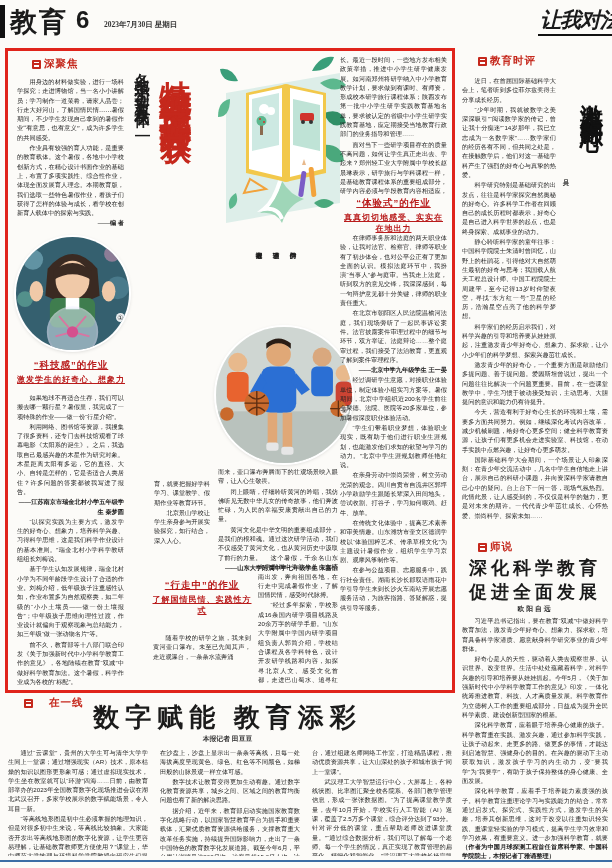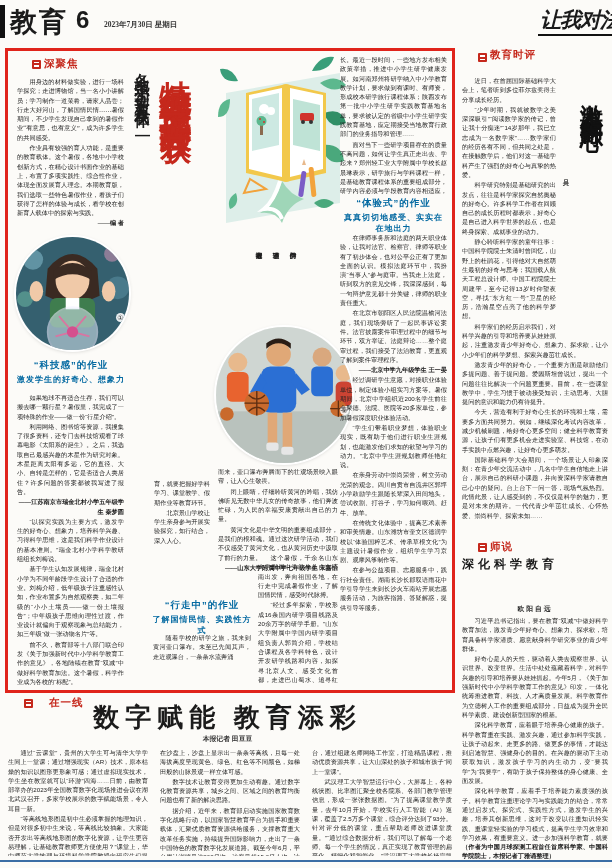--- a/index.html
+++ b/index.html
@@ -8,21 +8,21 @@
   .abs{position:absolute;}
   .t{font-size:6.2px;line-height:1.5;text-align:justify;color:#222;}
   .t p{margin:0 0 1px 0;text-indent:2em;}
   .t p.noind{text-indent:0;}
   .t p.sign{text-indent:0;text-align:right;font-weight:bold;}
   .seclabel{display:flex;align-items:center;gap:3px;font-weight:bold;font-size:10.5px;color:#c5281c;letter-spacing:1px;padding-left:16px;}
   .secicon{width:9px;height:9px;background:#c5281c;display:inline-block;position:relative;border-radius:1px;}
   .secicon:before{content:"";position:absolute;left:2px;right:2px;top:2px;height:1.5px;background:#fff;}
   .secicon:after{content:"";position:absolute;left:2px;right:2px;bottom:2px;height:1.5px;background:#fff;}
   .vert{writing-mode:vertical-rl;text-orientation:upright;}
-  .subhead{color:#0369a1;text-align:center;}
+  .subhead{color:#b91c1c;text-align:center;text-decoration:underline;}
   .subhead .s1{font-weight:bold;font-size:9.5px;letter-spacing:1px;display:block;}
   .subhead .s2{font-size:8px;font-weight:bold;letter-spacing:1px;display:block;margin-top:2px;}
   .serif{font-family:"Liberation Serif","DejaVu Serif",serif;}
   .photo{border-radius:50%;overflow:hidden;box-shadow:0 0 0 2px #fff,0 1px 4px rgba(0,0,0,.25);}
   .badge{position:absolute;width:9px;height:9px;border-radius:50%;background:rgba(255,255,255,.9);color:#333;font-size:7px;line-height:9px;text-align:center;}
 </style>
 </head>
 <body>
 
 <div id="page">
@@ -159,21 +159,21 @@
       <p>闭上眼睛，仔细聆听黄河的吟唱，我仿佛听见无数中华儿女的传奇故事，他们奔波忙碌，为人民的幸福安康贡献出自己的力量。</p>
       <p>黄河文化是中华文明的重要组成部分，是我们的根和魂。通过这次研学活动，我们不仅感受了黄河文化，也从黄河历史中汲取了前行的力量。</p>
       <p class="sign">——山东大学附属中学七年级学生 宋嘉怡</p>
     </div>
 
     <div class="abs t" style="left:146px;top:428px;width:56px;height:96px;overflow:hidden;">
       <p class="noind">育，就要把握好学科学习、课堂教学、假期作业等教育环节。</p>
       <p>北京景山学校让学生亲身参与开展实验探究，知行结合，深入人心。</p>
     </div>
 
-    <div class="abs subhead" style="left:144px;top:528px;width:100px;margin-top:20px;">
+    <div class="abs subhead" style="left:144px;top:528px;width:100px;">
       <span class="s1">“行走中”的作业</span>
       <span class="s2">了解国情民情、实践性方式</span>
     </div>
     <div class="abs t" style="left:145px;top:582px;width:98px;height:50px;overflow:hidden;">
       <p>随着学校的研学之旅，我来到黄河壶口瀑布。未至已先闻其声，走近观瀑台，一条条水流奔涌</p>
     </div>
     <div class="abs t" style="left:250px;top:502px;width:80px;height:130px;overflow:hidden;">
       <p>这个暑假，千余名山东大学附属中学学生从山东济南出发，奔向祖国各地，在行走中完成暑假作业，了解国情民情，感受时代脉搏。</p>
       <p>“经过多年探索，学校形成16条国内研学项目线路及20余万字的研学手册。”山东大学附属中学国内研学项目组负责人郭简介绍，学校结合课程及各学科特色，设计开发研学线路和内容，如探寻北京人文、感受文化首都，走进巴山蜀水、追寻红岩精神，前往西安古都、品读华夏历史等，并已建立行前培训、行中课题、行后展示为一体的研学课程体系。</p>
 
@@ -192,21 +192,21 @@
       <p>在北京市朝阳区人民法院温榆河法庭，我们现场旁听了一起民事诉讼案件。法官披露案件审理过程中的细节与环节，双方举证、法庭辩论……整个庭审过程，我们接受了法治教育，更直观了解到案件审理程序。</p>
       <p class="sign">——北京中学九年级学生 王一晏</p>
       <p>经过调研学生意愿，对接职业体验单位，制定体验小组实习方案等。暑假期间，北京中学组织近200名学生前往全聚德、法院、医院等20多家单位，参加暑假深度职业体验活动。</p>
       <p>“学生们带着职业梦想，体验职业现实，既有助于他们进行职业生涯规划，也能激发他们求知的欲望与学习的动力。”北京中学生涯规划教师任艳红说。</p>
       <p>在亲身劳动中崇尚荣誉，树立劳动光荣的观念。四川自贡市自流井区郭坪小学鼓励学生跟随长辈深入田间地头，尝试收割、打谷子，学习如何喂鸡、赶牛、放羊。</p>
       <p>在传统文化体验中，提高艺术素养和审美情趣。山东潍坊市奎文区德润学校以“体验国粹艺术、传承草根文化”为主题设计暑假作业，组织学生学习京剧、观摩风筝制作等。</p>
       <p>在参与公益项目、志愿服务中，践行社会责任。湖南长沙长郡双语雨花中学引导学生来到长沙火车南站开展志愿服务活动，为旅客指路、答疑解惑，提供引导等服务。</p>
     </div>
   </div>
 
-  <div class="abs seclabel" style="left:462px;top:48px;align-items:flex-end;">
+  <div class="abs seclabel" style="left:462px;top:54px;">
     <span class="secicon"></span>
     <span>教育时评</span>
   </div>
 
   <div class="abs t" style="left:462px;top:76px;width:146px;height:458px;overflow:hidden;">
     <div style="float:right;width:46px;height:250px;margin:10px 0 4px 6px;position:relative;">
       <span class="vert serif" style="position:absolute;right:0;top:0;height:250px;font-size:23px;font-weight:900;color:#111;letter-spacing:3px;">激发青少年的好奇心</span>
       <span class="vert" style="position:absolute;left:-2px;top:88px;height:40px;font-size:7px;color:#333;">吴月</span>
     </div>
     <p>近日，在首届国际基础科学大会上，笔者听到多位菲尔兹奖得主分享成长经历。</p>
@@ -216,22 +216,23 @@
     <p>科学家们的经历启示我们，对科学兴趣的引导和培养要从娃娃抓起，注重激发青少年好奇心、想象力、探求欲，让小小少年们的科学梦想、探索兴趣茁壮成长。</p>
     <p>激发青少年的好奇心，一个重要方面是鼓励他们多提问题、善于提问题。爱因斯坦曾说过，提出一个问题往往比解决一个问题更重要。目前，在一些课堂教学中，学生习惯于被动接受知识，主动思考、大胆提问的意识和能力仍有待提升。</p>
     <p>今天，营造有利于好奇心生长的环境和土壤，需要多方面共同努力。例如，继续深化考试内容改革，减少机械刷题，给好奇心更多空间；健全科学教育资源，让孩子们有更多机会走进实验室、科技馆，在动手实践中点燃兴趣，让好奇心更多萌发。</p>
     <p>国际基础科学大会期间，一个场景让人印象深刻：在青少年交流活动中，几名中学生自信地走上讲台，展示自己的科研小课题，并向资深科学家请教自己心中的疑问。台上台下一问一答，现场气氛热烈。此情此景，让人感受到的，不仅仅是科学的魅力，更是对未来的期许。一代代青少年茁壮成长、心怀热爱、崇尚科学、探索未知……</p>
   </div>
 
   <div class="abs seclabel" style="left:462px;top:540px;">
     <span class="secicon"></span>
     <span>师说</span>
   </div>
-  <div class="abs serif" style="left:462px;top:556px;width:146px;font-size:12px;font-weight:900;letter-spacing:4px;line-height:1.35;">
+  <div class="abs serif" style="left:462px;top:556px;width:146px;text-align:center;font-size:18px;font-weight:900;letter-spacing:4px;line-height:1.35;">
     <div>深化科学教育</div>
+    <div>促进全面发展</div>
   </div>
   <div class="abs" style="left:462px;top:604px;width:146px;text-align:center;font-size:6.8px;font-weight:bold;color:#333;letter-spacing:2px;">欧阳自远</div>
   <div class="abs t" style="left:462px;top:616px;width:146px;height:226px;overflow:hidden;">
     <p>习近平总书记指出，要在教育“双减”中做好科学教育加法，激发青少年好奇心、想象力、探求欲，培育具备科学家潜质、愿意献身科学研究事业的青少年群体。</p>
     <p>好奇心是人的天性，驱动着人类去观察世界、认识世界、改变世界。生活中处处蕴藏着科学，对科学兴趣的引导和培养要从娃娃抓起。今年5月，《关于加强新时代中小学科学教育工作的意见》印发，一体化统筹推进教育、科技、人才高质量发展。科学教育作为立德树人工作的重要组成部分，日益成为提升全民科学素质、建设创新型国家的根基。</p>
     <p>深化科学教育，应着眼于培养身心健康的孩子。科学教育重在实践、激发兴趣，通过参加科学实践，让孩子动起来、走更多的路、做更多的事情，才能达到启迪智慧、强健身心的目的。在兴趣的驱动下主动获取知识，激发孩子学习的内生动力，变“要我学”为“我要学”，有助于孩子保持整体的身心健康、全面发展。</p>
     <p>深化科学教育，应着手于培养能力素质强的孩子。科学教育注重理论学习与实践能力的结合，常常通过启发式、探究式、实践性方式，激发学生的兴趣，培养其创新思维，这对于改变以往重知识轻实践、重课堂轻实验的学习模式，提高学生学习效率和学习效果，有重要意义。进一步加强科学教育，就要以学生为本、因材施教，注重创新人才的发现，培养孩子致力于科学研究的过硬本领。</p>
 
   </div>
   <div class="abs t" style="left:462px;top:842px;width:146px;">

